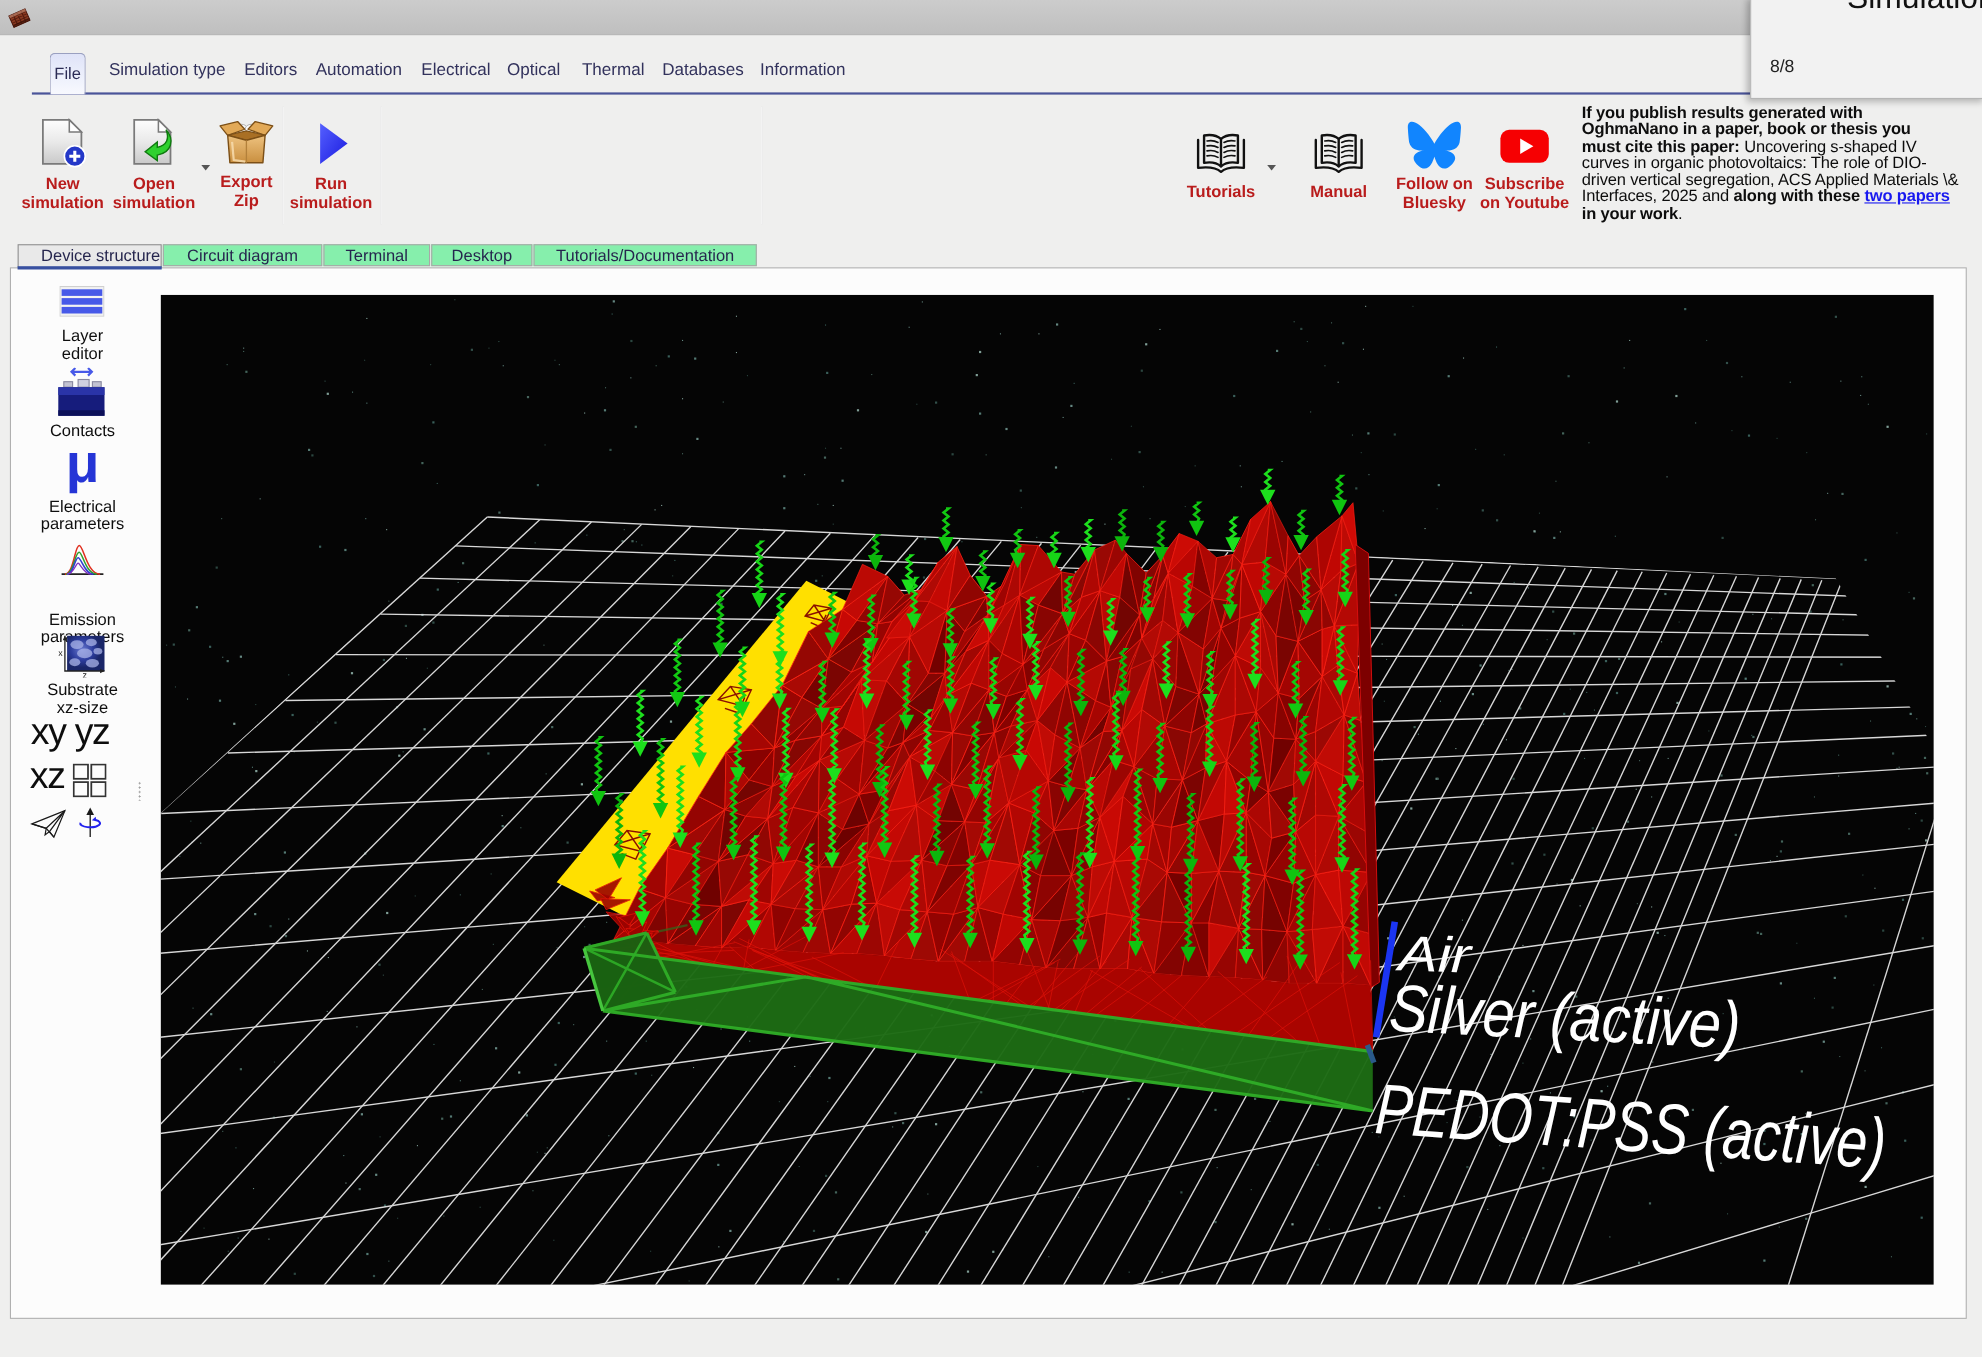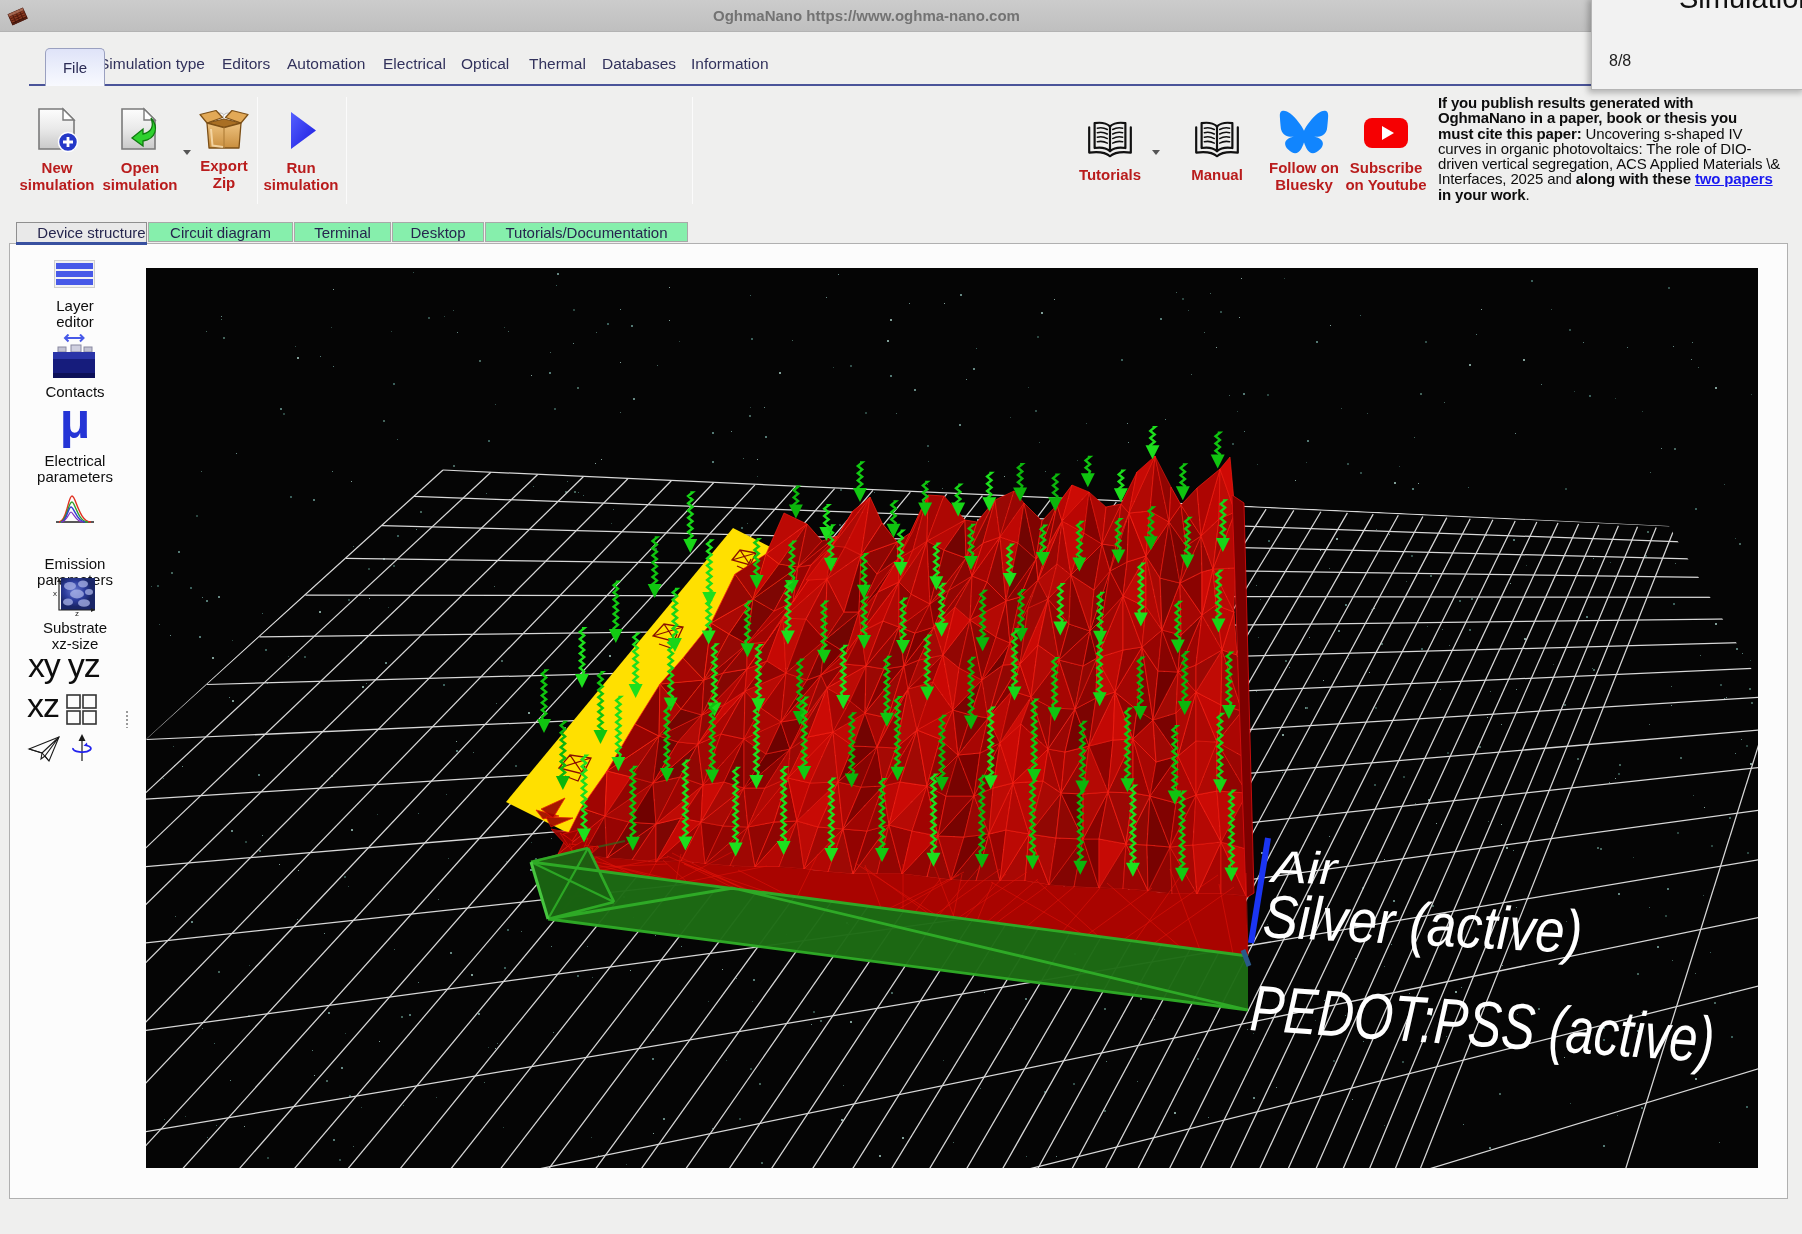--- a/index.html
+++ b/index.html
@@ -2,21 +2,21 @@
 <html><head>
 <meta charset="utf-8">
 <style>
 * { margin:0; padding:0; box-sizing:border-box; }
 html,body { width:1802px; height:1234px; font-family:"Liberation Sans", sans-serif; background:#efefee; overflow:hidden; }
 #win { position:absolute; left:0; top:0; width:1802px; height:1234px; background:#efefee; }
 #titlebar { position:absolute; left:0; top:0; width:1802px; height:32px; background:linear-gradient(#cccccc,#bfbfbf); border-bottom:1px solid #b3b3b3; }
 #title { position:absolute; top:7px; left:0; width:1733px; text-align:center; font-size:15px; font-weight:bold; color:#737373; }
 #appicon { position:absolute; left:7px; top:5px; width:21px; height:21px; }
 
-#filetab { position:absolute; left:45px; top:48px; width:60px; height:38px; z-index:3; background:linear-gradient(#dfe3f8,#eef1fc 60%,#f8f9fe); border:1px solid #9aa0c0; border-bottom:none; border-radius:5px 5px 0 0; text-align:center; color:#2b2b55; font-size:15px; line-height:37px; }
+#filetab { position:absolute; left:45px; top:48px; width:33px; height:38px; z-index:3; background:linear-gradient(#dfe3f8,#eef1fc 60%,#f8f9fe); border:1px solid #9aa0c0; border-bottom:none; border-radius:5px 5px 0 0; text-align:center; color:#2b2b55; font-size:15px; line-height:37px; }
 .menulbl { position:absolute; top:55px; font-size:15.5px; color:#32325c; }
 #menuline { position:absolute; left:29px; top:84px; width:1743px; height:2px; background:#4a5499; }
 
 .tbsep { position:absolute; top:97px; height:107px; width:1px; background:#d2d2d2; border-right:1px solid #fbfbfb; }
 .tbtn { position:absolute; top:107px; text-align:center; font-size:15px; color:#b91c1c; line-height:16.8px;font-weight:bold; }
 .tbtn svg { display:block; margin:0 auto 7px auto; }
 .ddarrow { position:absolute; width:0; height:0; border-left:4.5px solid transparent; border-right:4.5px solid transparent; border-top:5.5px solid #555; }
 
 #cite { position:absolute; left:1438px; top:95px; width:364px; font-size:15px; line-height:15.3px; color:#0d0d0d; letter-spacing:-0.15px; white-space:nowrap; }
 #cite b { font-weight:bold; }
@@ -33,21 +33,20 @@
 .sbico { position:absolute; }
 #popup { position:absolute; left:1591px; top:-4px; width:215px; height:94px; background:#f2f2f2; border:1px solid #b5b5b5; box-shadow:-3px 3px 6px rgba(0,0,0,0.25); z-index:50; }
 #popup .sim { position:absolute; left:87px; top:-15px; font-size:29px; color:#111; }
 #popup .n88 { position:absolute; left:17px; top:55px; font-size:16px; color:#222; }
 #grip { position:absolute; right:4px; bottom:8px; width:16px; height:16px; }
 </style>
 </head>
 <body>
 <div id="win">
   <div id="titlebar">
-    <div id="title">OghmaNano https://www.oghma-nano.com</div>
     <svg id="appicon" viewBox="0 0 21 21">
         <g transform="rotate(-24 10.5 11) scale(1,0.82) translate(0,3)">
           <rect x="2.5" y="4" width="16" height="14" fill="#8a3a22" stroke="#4a150a" stroke-width="0.9"></rect>
           <path d="M3,7 h15 M3,10 h15 M3,13 h15 M3,16 h15 M6.5,4.5 v13 M10.5,4.5 v13 M14.5,4.5 v13" stroke="#541c0e" stroke-width="1.1"></path>
           <path d="M2.5,4 h16 v3 h-16 z" fill="#c8917a" opacity="0.55"></path>
           <path d="M2.5,15 h16 v3 h-16 z" fill="#2a0a04" opacity="0.45"></path>
         </g>
       </svg>
   </div>
 

